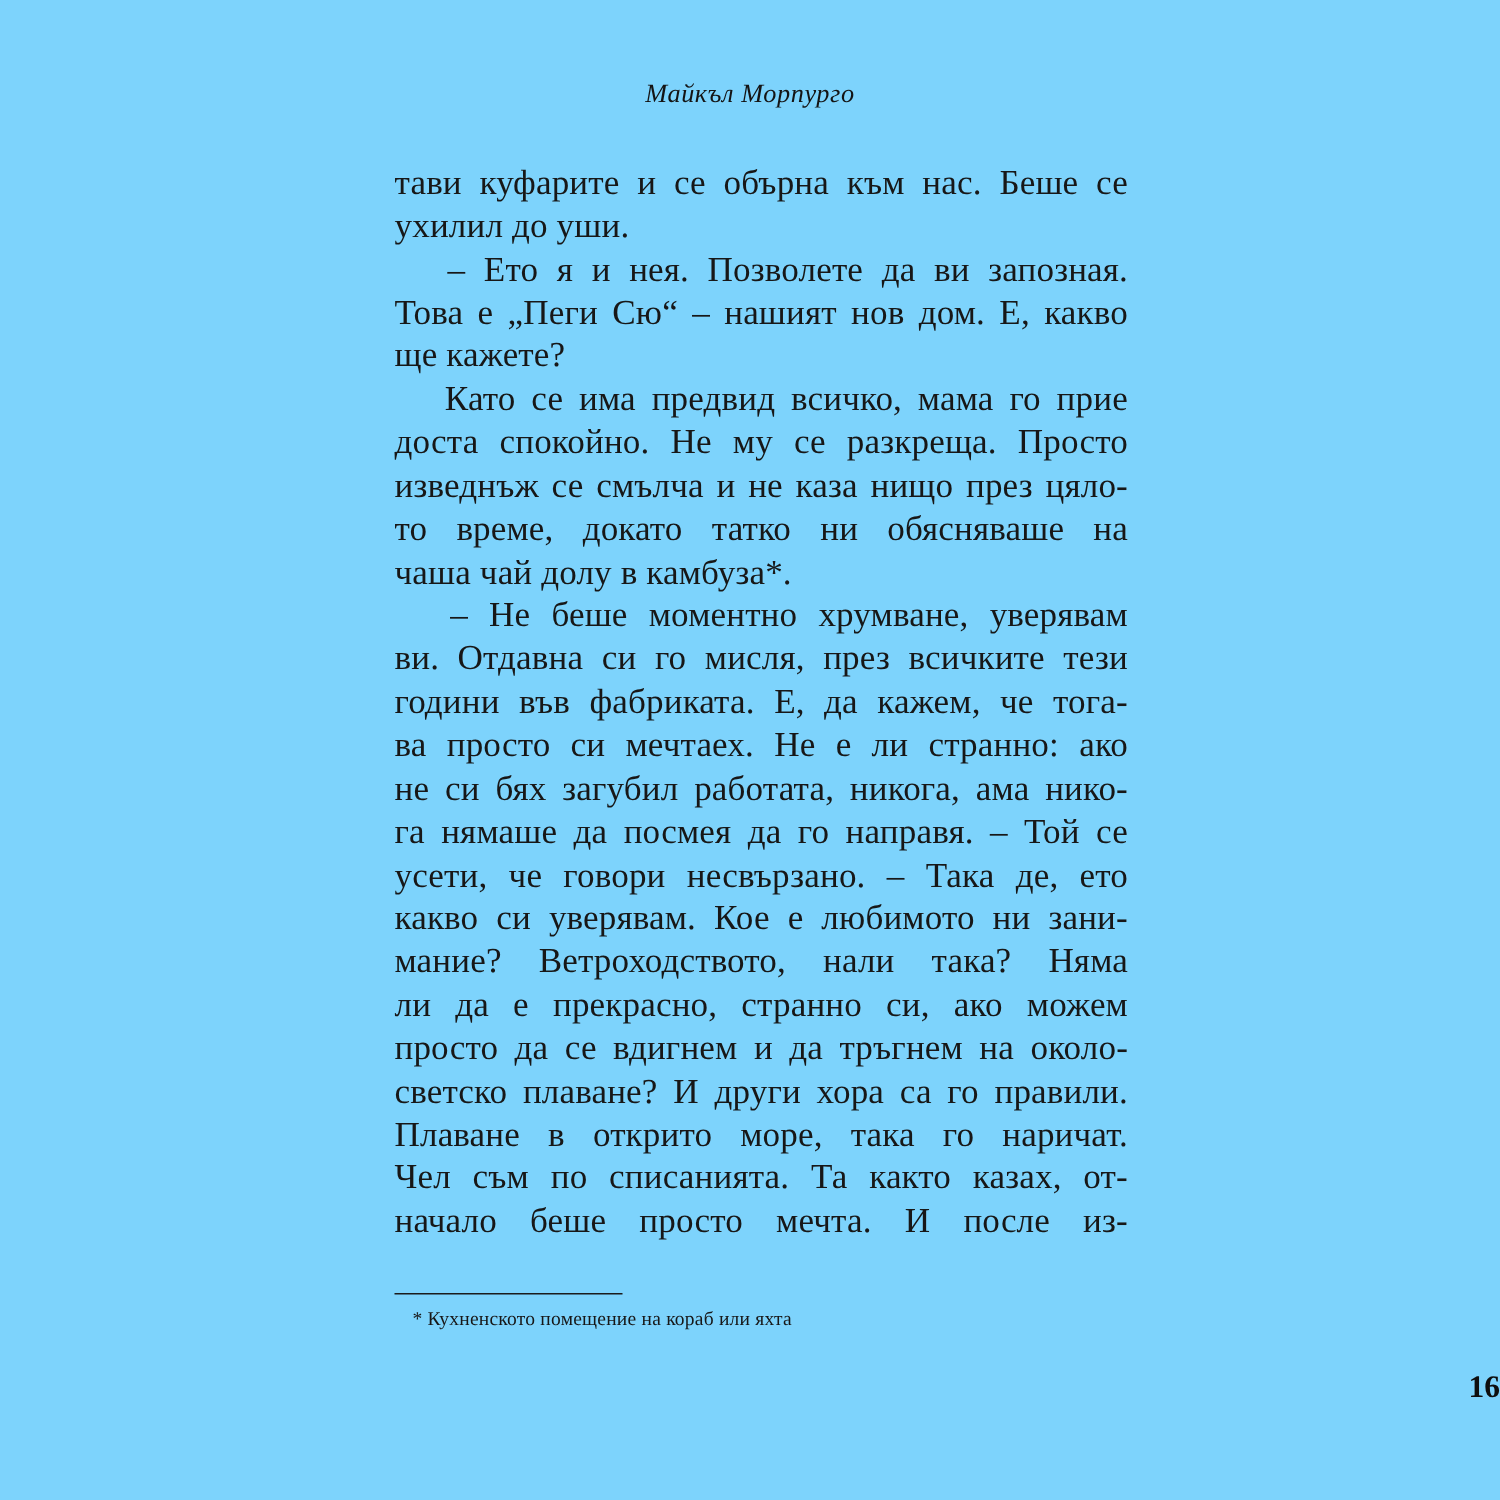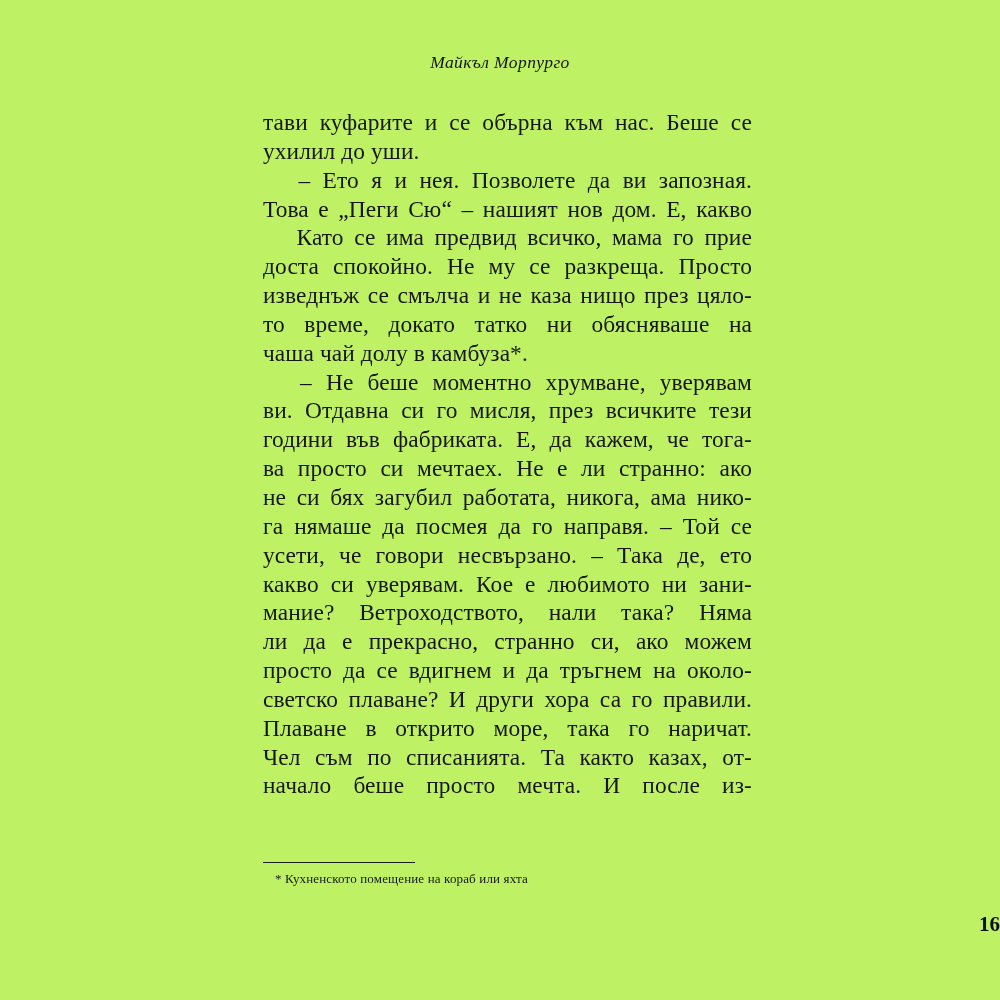--- a/index.html
+++ b/index.html
@@ -4,21 +4,21 @@
 <style>
   html, body {
     margin: 0;
     padding: 0;
     background: #ffffff;
   }
   .page {
     position: relative;
     width: 1000px;
     height: 1000px;
-    background: #bef264;
+    background: #7dd3fc;
     overflow: hidden;
     font-family: "Liberation Serif", "DejaVu Serif", serif;
     color: #171717;
   }
 
   
   .running-head {
     position: absolute;
     top: 52px;
     left: 0;
@@ -124,20 +124,21 @@
         <span>е</span>
         <span>„Пеги</span>
         <span>Сю“</span>
         <span>–</span>
         <span>нашият</span>
         <span>нов</span>
         <span>дом.</span>
         <span>Е,</span>
         <span>какво</span>
       </div>
+      <div class="line">ще кажете?</div>
       <div class="line j">
         <span class="ind"></span>
         <span>Като</span>
         <span>се</span>
         <span>има</span>
         <span>предвид</span>
         <span>всичко,</span>
         <span>мама</span>
         <span>го</span>
         <span>прие</span>

